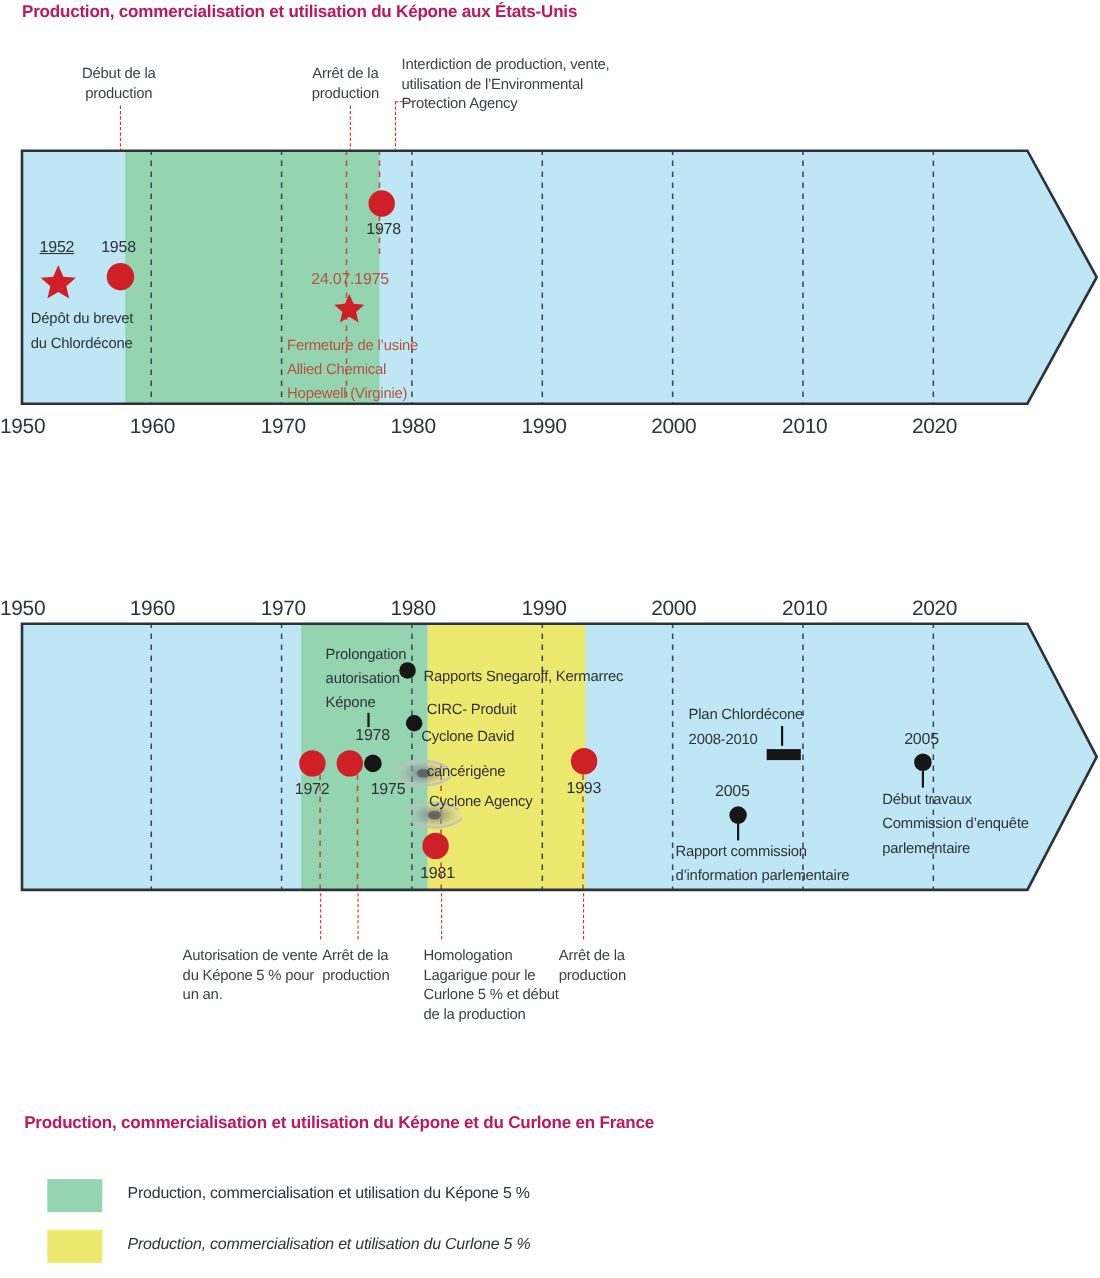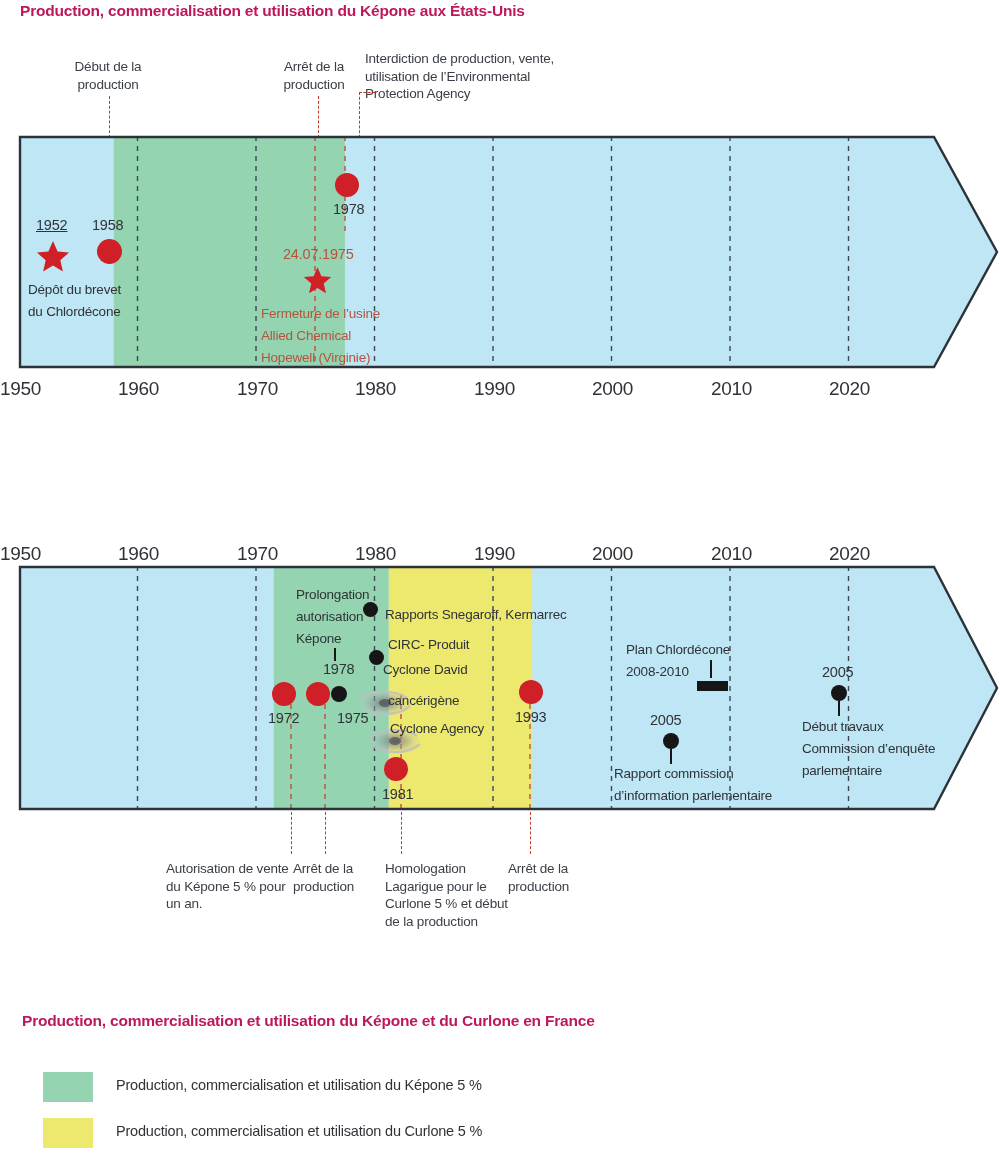--- a/index.html
+++ b/index.html
@@ -270,13 +270,13 @@
   <div>Arrêt de la</div>
   <div>production</div>
 </div>
 
 <div class="title abs" id="title-bottom">Production, commercialisation et utilisation du Képone et du Curlone en France</div>
 
 <div class="legend-swatch" style="left:43px;top:1072px;background:#95d4b0;"></div>
 <div class="legend-text" style="left:116px;top:1077px;">Production, commercialisation et utilisation du Képone 5 %</div>
 
 <div class="legend-swatch" style="left:43px;top:1118px;background:#ede96e;"></div>
-<div class="legend-text" style="left:116px;top:1123px;">Production, commercialisation et utilisation du Curlone 5 %</div>
+<div class="legend-text" style="left:116px;top:1123px;font-style:italic;">Production, commercialisation et utilisation du Curlone 5 %</div>
 
 </body></html>

